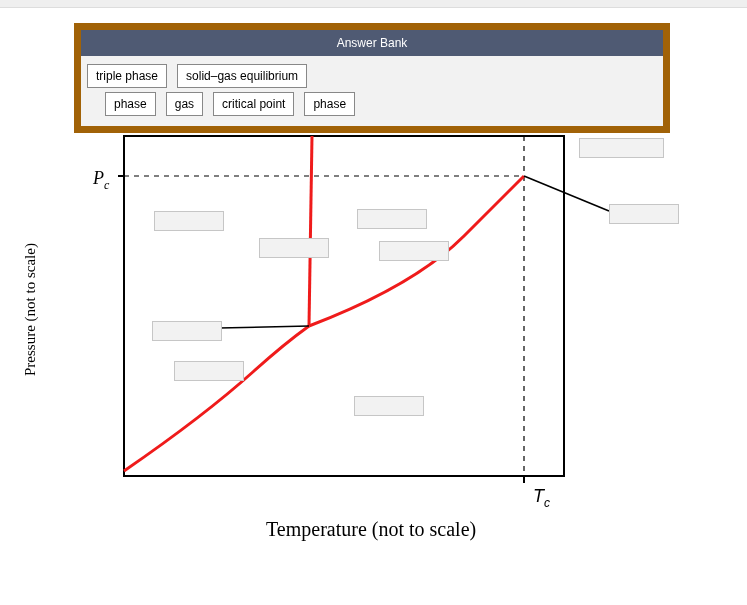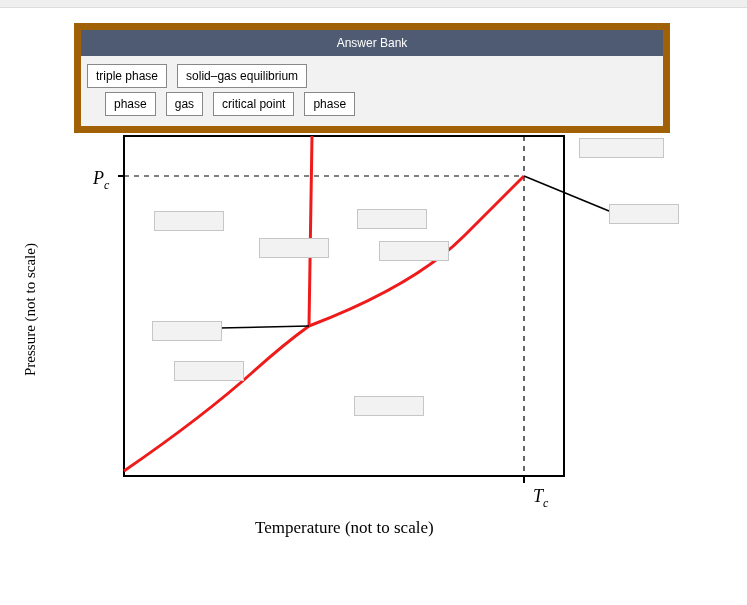--- a/index.html
+++ b/index.html
@@ -79,41 +79,41 @@
     position: absolute;
     left: -12px;
     top: 260px;
     transform: rotate(-90deg);
     transform-origin: left top;
     font-size: 15px;
     white-space: nowrap;
   }
   .xaxis-label {
     position: absolute;
-    left: 221px;
+    left: 232px;
     top: 402px;
-    font-size: 17px;
+    font-size: 20px;
   }
   .pc-label {
     position: absolute;
     left: 59px;
     top: 52px;
     font-size: 18px;
     font-style: italic;
     font-family: 'Times New Roman', serif;
     text-align: center;
   }
   .pc-label sub { font-style: italic; font-size: 12px; }
   .tc-label {
     position: absolute;
     left: 499px;
     top: 370px;
     font-size: 18px;
     font-style: italic;
-    font-family: Liberation Serif, serif;
+    font-family: Liberation Sans, sans-serif;
   }
   .tc-label sub { font-style: italic; font-size: 12px; }
   svg { position: absolute; left: 0; top: 0; }
 </style>
 </head>
 <body>
 
 <div class="topbar"></div>
 <div class="page">
 

